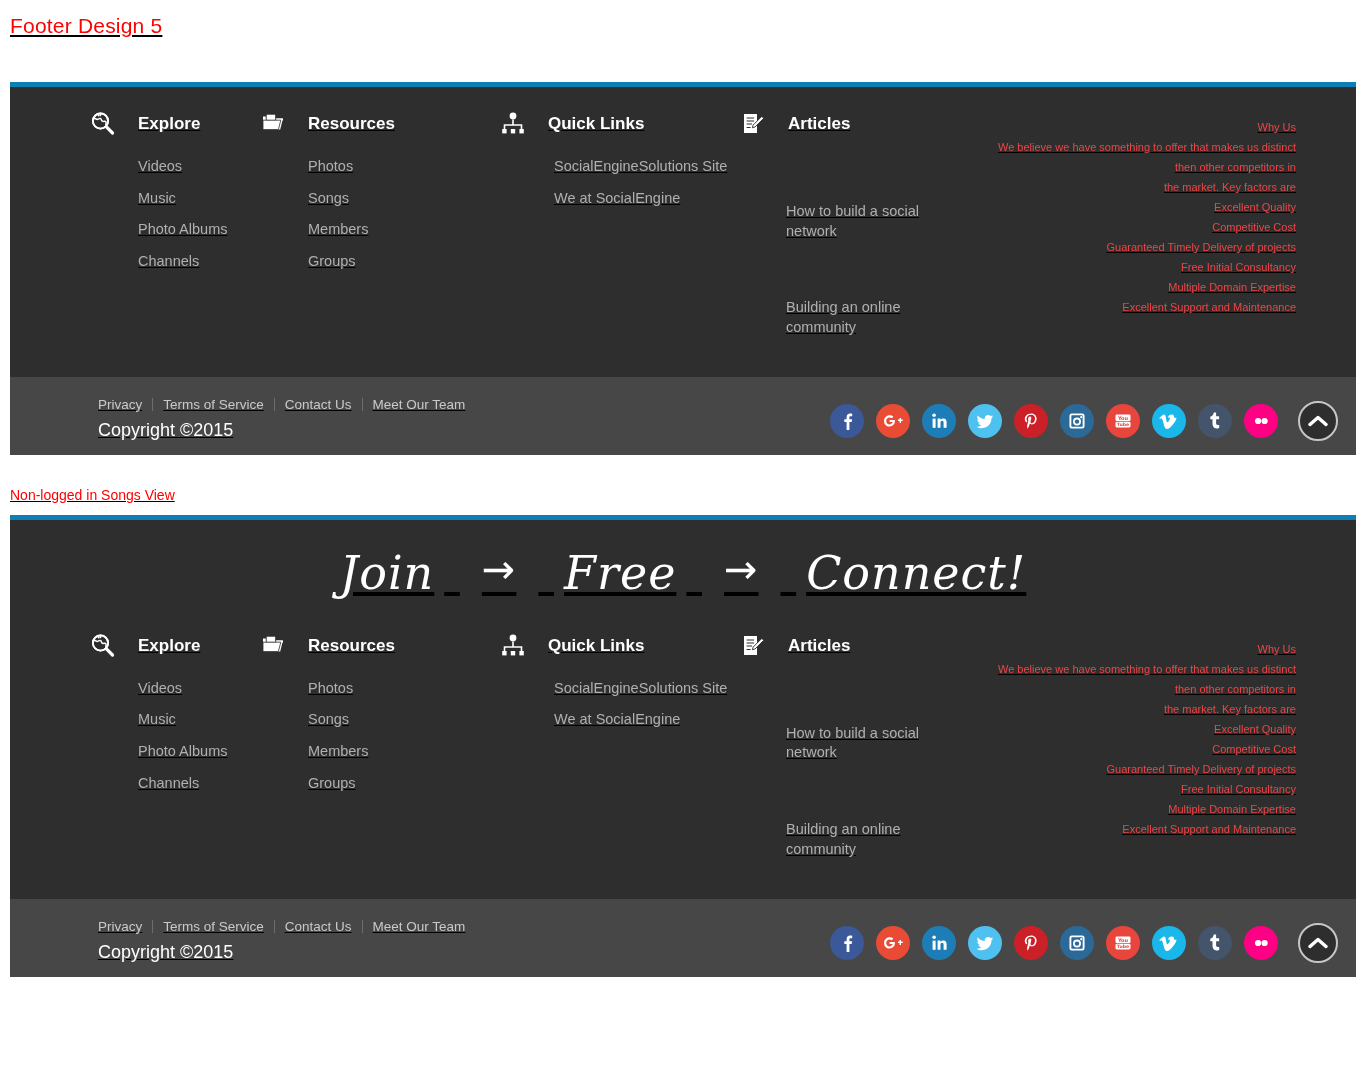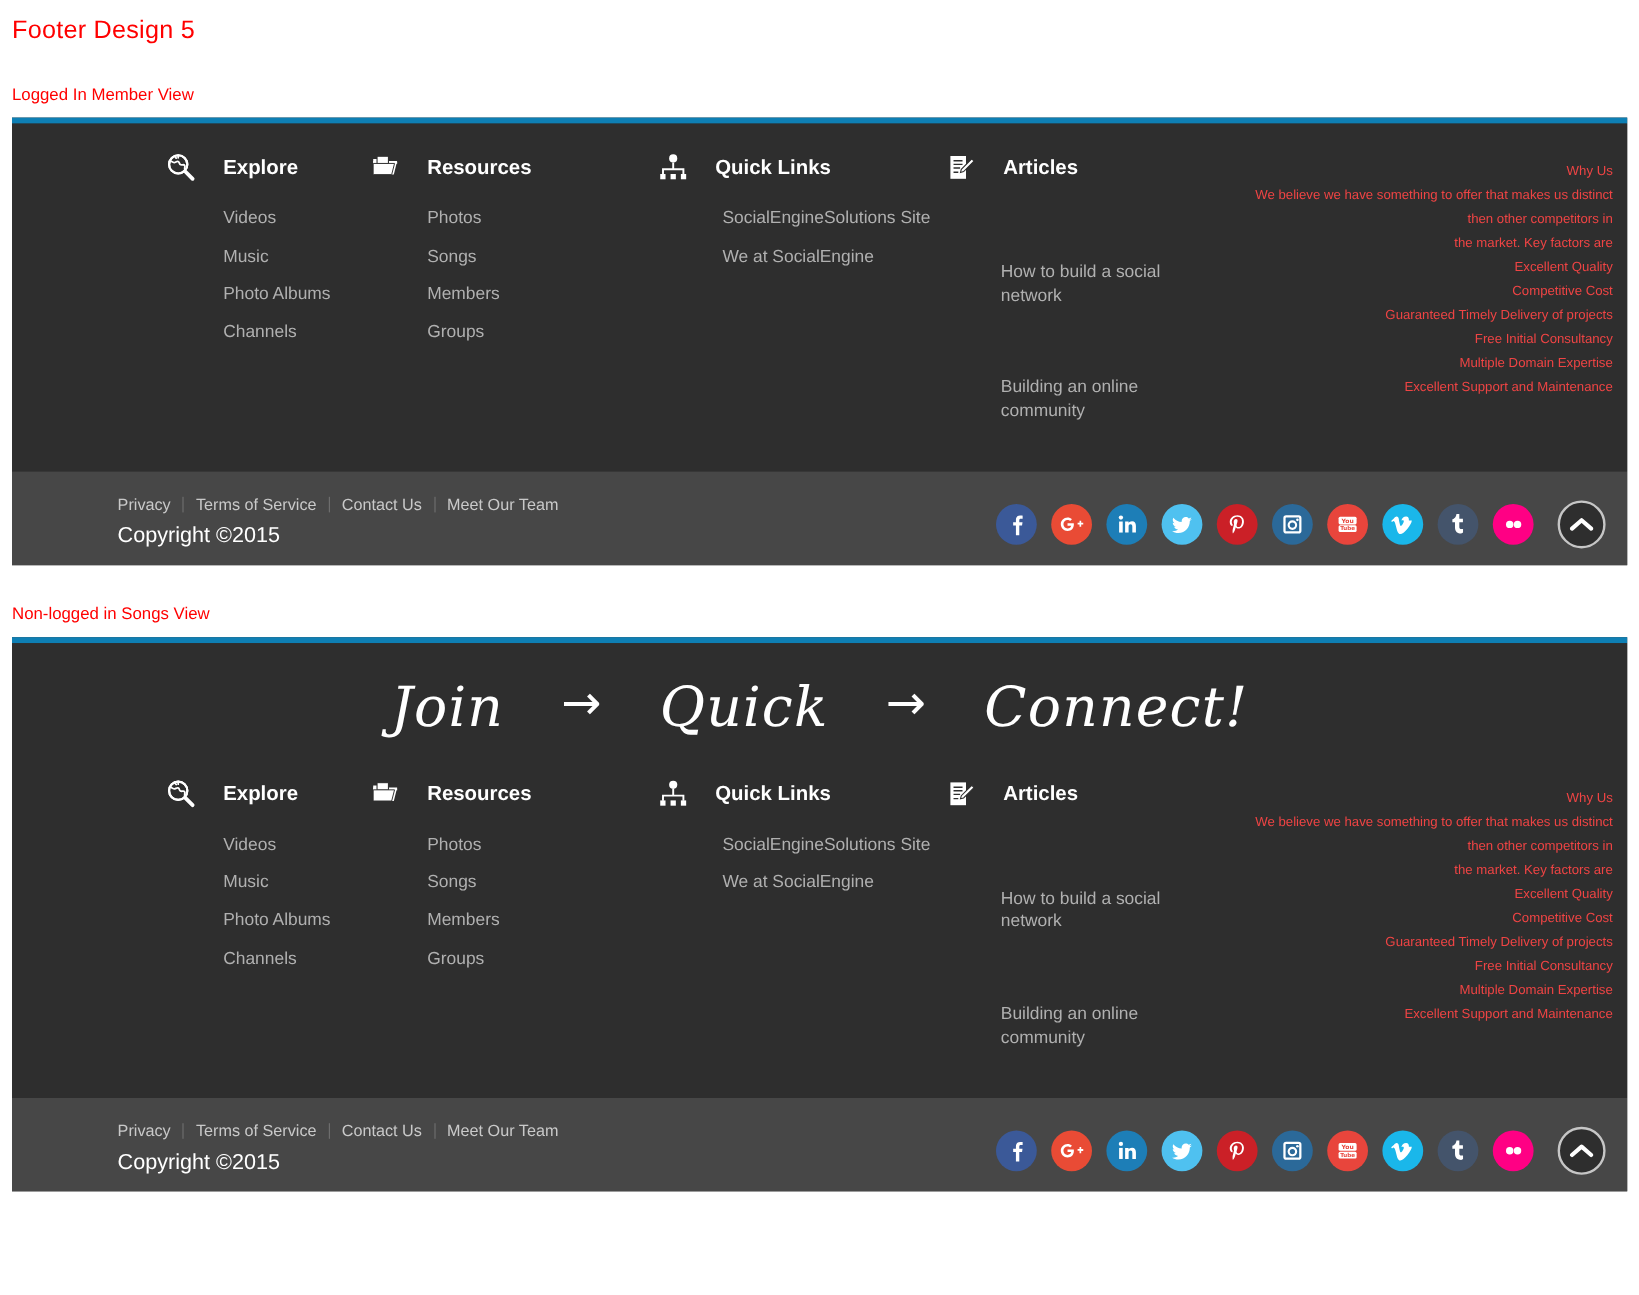--- a/index.html
+++ b/index.html
@@ -9,20 +9,21 @@
     width: 1366px;
   }
   body {
     font-family: "Liberation Sans", sans-serif;
     -webkit-font-smoothing: antialiased;
   }
   .page {
     width: 1366px;
     position: relative;
     background: #fff;
+    text-decoration: underline;
   }
 
   
   .doc-title {
     color: #ff0000;
     font-size: 21px;
     font-weight: 400;
     padding: 14px 0 0 10px;
     letter-spacing: 0.2px;
   }
@@ -90,21 +91,21 @@
   
   .cols {
     display: flex;
     padding: 22px 0 34px 0;
     align-items: flex-start;
   }
   .col {
     flex: 0 0 auto;
     box-sizing: border-box;
   }
-  .col-explore    { width: 240px; padding-left: 78px; margin-left: 48px; }
+  .col-explore    { width: 240px; padding-left: 78px; }
   .col-resources  { width: 238px; padding-left: 8px;  }
   .col-quicklinks { width: 248px; padding-left: 10px; }
   .col-articles   { width: 238px; padding-left: 2px;  }
   .col-whyus      { width: 322px; padding-left: 10px; padding-top: 8px; }
 
   .col-head {
     display: flex;
     align-items: center;
     margin-bottom: 8px;
     height: 30px;
@@ -223,21 +224,20 @@
     box-sizing: border-box;
   }
 </style>
 </head>
 <body>
 
 <div class="page">
 
   <div class="doc-title">Footer Design 5</div>
   <div class="gap-a"></div>
-  <div class="section-label">Logged In Member View</div>
   <div class="gap-b"></div>
 
   <div class="footer">
     <div class="footer-main">
 
       <div class="cols">
 
         <div class="col col-explore">
           <div class="col-head">
             <span class="col-icon">
@@ -413,21 +413,21 @@
   <div class="section-label">Non-logged in Songs View</div>
   <div class="gap-b"></div>
 
   <div class="footer">
     <div class="footer-main">
 
       <div class="promo">
         <div class="promo-line">
           <span class="word">Join</span>
           <span class="arrow">→</span>
-          <span class="word">Quick</span>
+          <span class="word">Free</span>
           <span class="arrow">→</span>
           <span class="word">Connect!</span>
         </div>
       </div>
 
       <div class="cols">
 
         <div class="col col-explore">
           <div class="col-head">
             <span class="col-icon">

